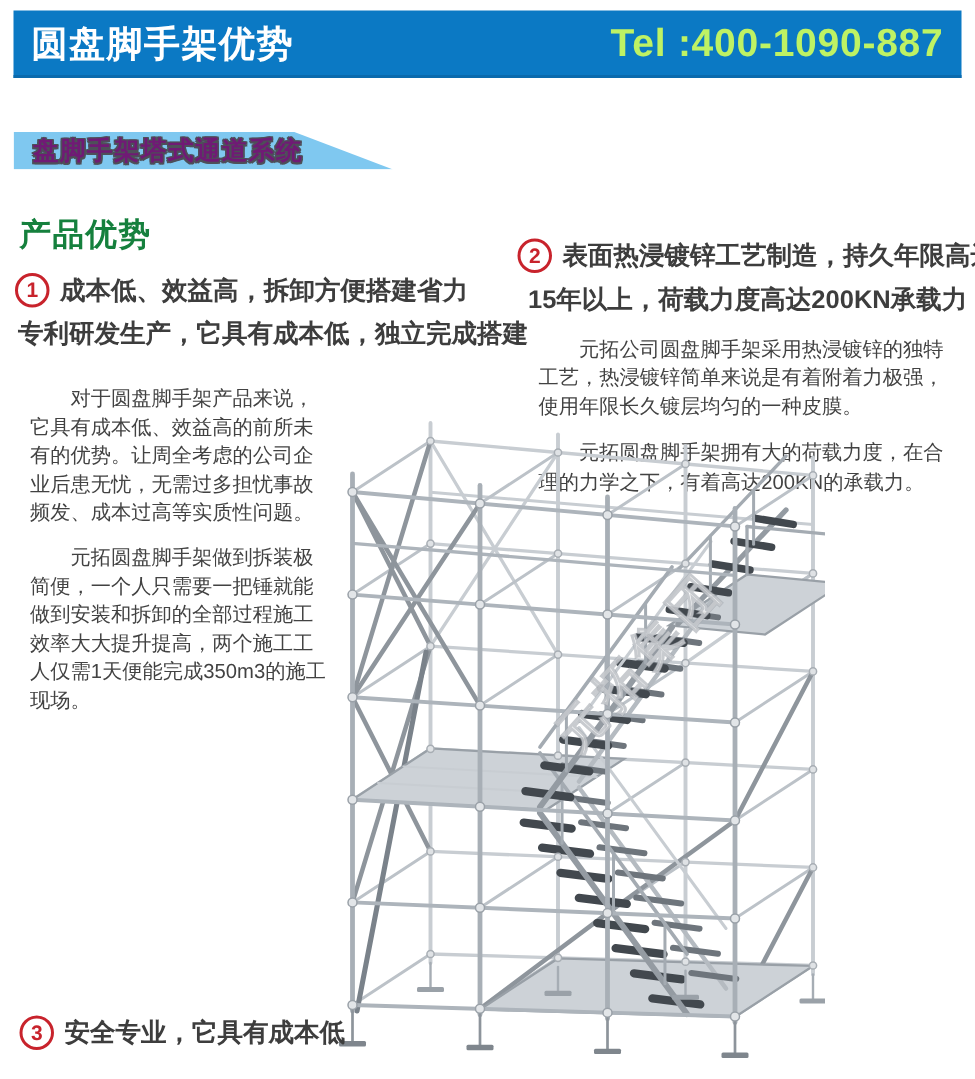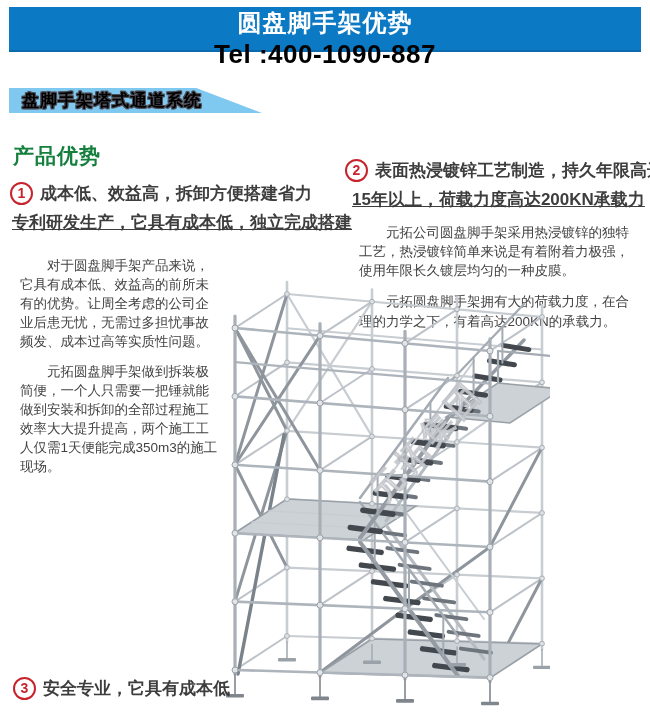--- a/index.html
+++ b/index.html
@@ -1,37 +1,37 @@
 <!DOCTYPE html>
 <html><head>
 <meta charset="utf-8">
 <style>
   html,body{margin:0;padding:0;background:#fff;}
   .page{position:relative;width:650px;height:719px;background:#fff;overflow:hidden;
         font-family:"Liberation Sans","DejaVu Sans",sans-serif;}
   
   .header{position:absolute;left:9px;top:7px;width:632px;height:45px;background:#0b79c4;
           border-bottom:2px solid #0a6aad;box-sizing:border-box;display:flex;
-          align-items:center;justify-content:space-between;padding:0 12px;flex-direction:column;}
+          align-items:center;justify-content:space-between;padding:0 12px;}
   .h-title{color:#fff;font-size:24px;font-weight:bold;letter-spacing:1px;}
-  .h-tel{color:#000000;font-size:26px;font-weight:bold;letter-spacing:.5px;}
+  .h-tel{color:#bef264;font-size:26px;font-weight:bold;letter-spacing:.5px;}
   
   .ribbon{position:absolute;left:9px;top:88px;width:253px;height:25px;background:#7fc8f0;
           clip-path:polygon(0 0,74% 0,100% 100%,0 100%);display:flex;align-items:center;
           padding-left:13px;box-sizing:border-box;}
-  .ribbon span{font-size:17px;font-weight:bold;color:#000000;letter-spacing:1px;white-space:nowrap;
+  .ribbon span{font-size:17px;font-weight:bold;color:#701a75;letter-spacing:1px;white-space:nowrap;
           text-shadow:-1px -1px 0 #4e4f59,1px -1px 0 #4e4f59,-1px 1px 0 #4e4f59,
                       1px 1px 0 #4e4f59,0 1px 0 #4e4f59,0 -1px 0 #4e4f59,
                       1px 0 0 #4e4f59,-1px 0 0 #4e4f59;}
   .sec-title{position:absolute;left:13px;top:142px;margin:0;font-size:21px;
              font-weight:bold;color:#15803d;letter-spacing:1px;}
   
   .adv{position:absolute;color:#3d3d3d;font-size:17px;font-weight:bold;}
   .adv .line{display:flex;align-items:center;line-height:25px;margin-bottom:4px;white-space:nowrap;}
-  .adv .line2{padding-left:2px;text-decoration:underline;}
+  .adv .line2{padding-left:2px;}
   .cnum{flex:0 0 auto;width:19px;height:19px;border:2px solid #c8232c;border-radius:50%;
         color:#c8232c;font-size:14px;font-weight:bold;display:inline-flex;align-items:center;
         justify-content:center;margin-right:7px;background:#fff;}
   .adv1{left:10px;top:181px;width:340px;}
   .adv2{left:345px;top:158px;width:302px;}
   .adv2 .line2{padding-left:7px;}
   .adv3{left:13px;top:676px;}
   
   .col{position:absolute;color:#424242;font-size:13.5px;line-height:1.42;}
   .col p{margin:12px;text-indent:2em;}

